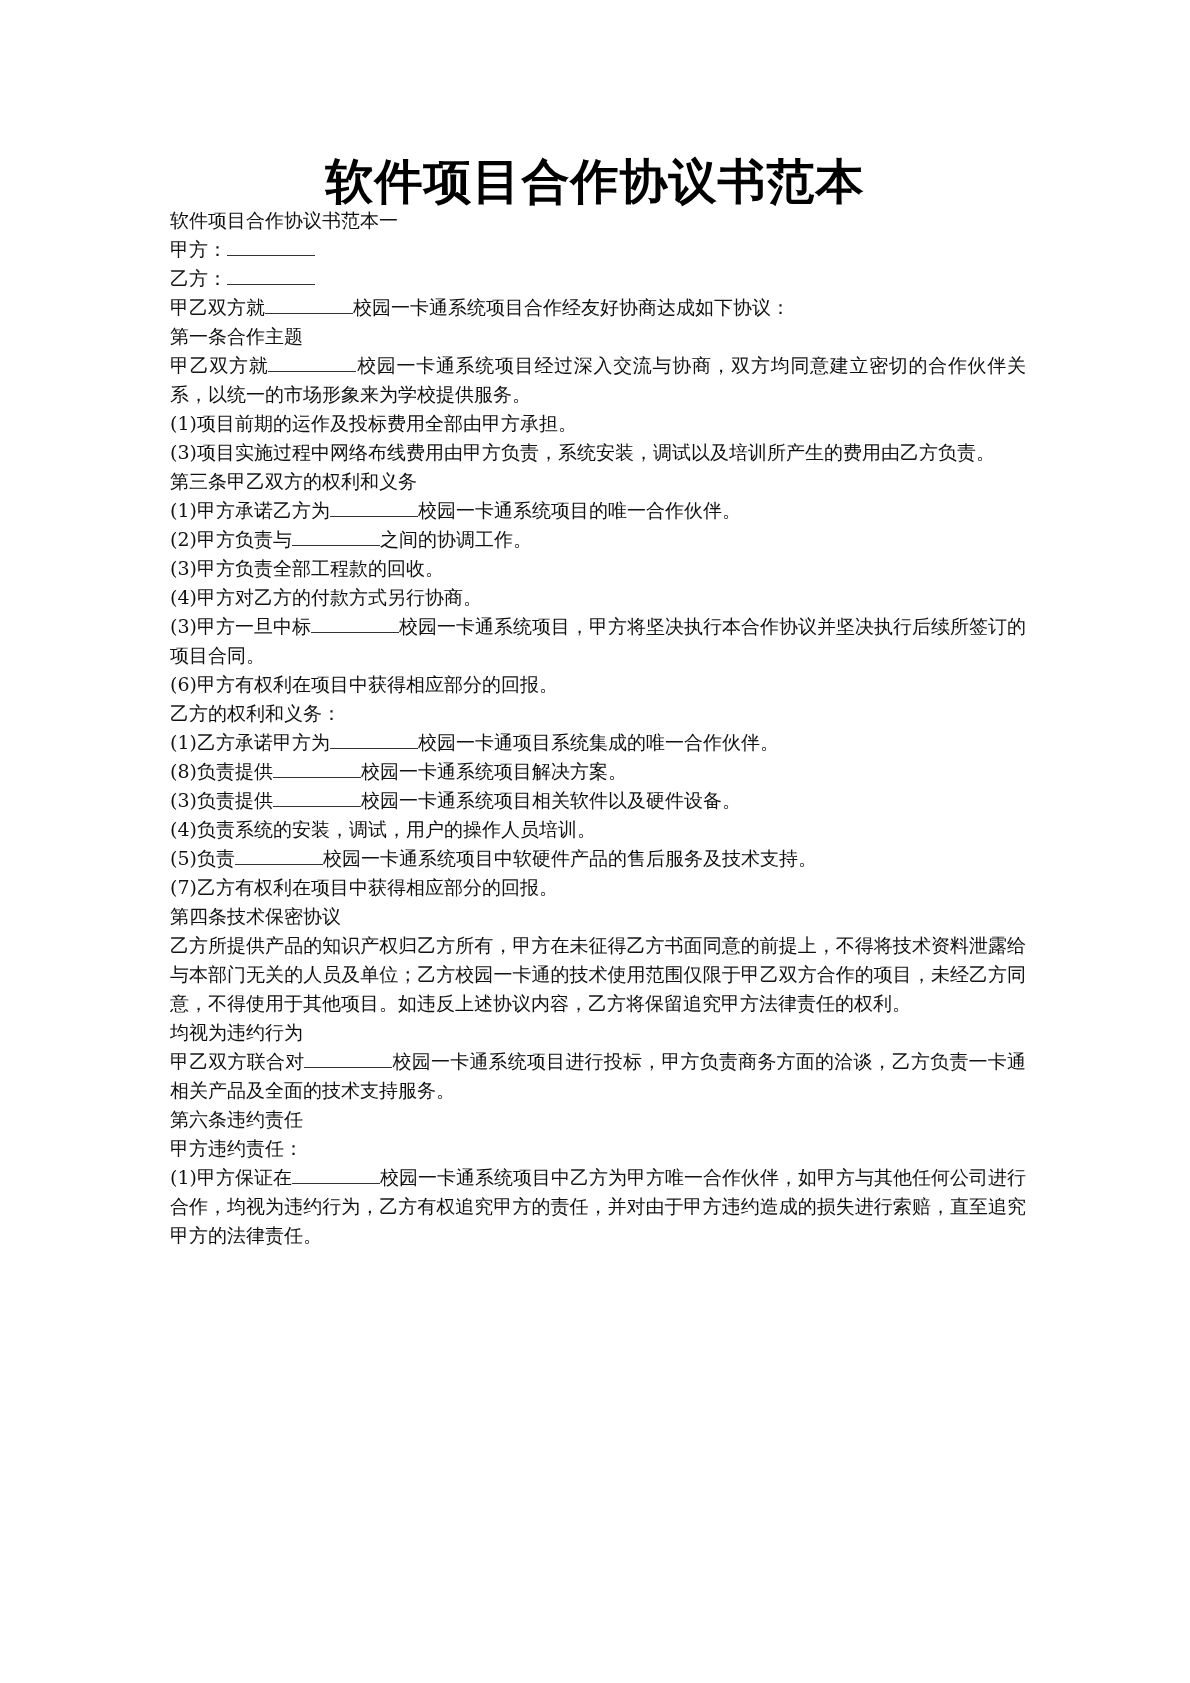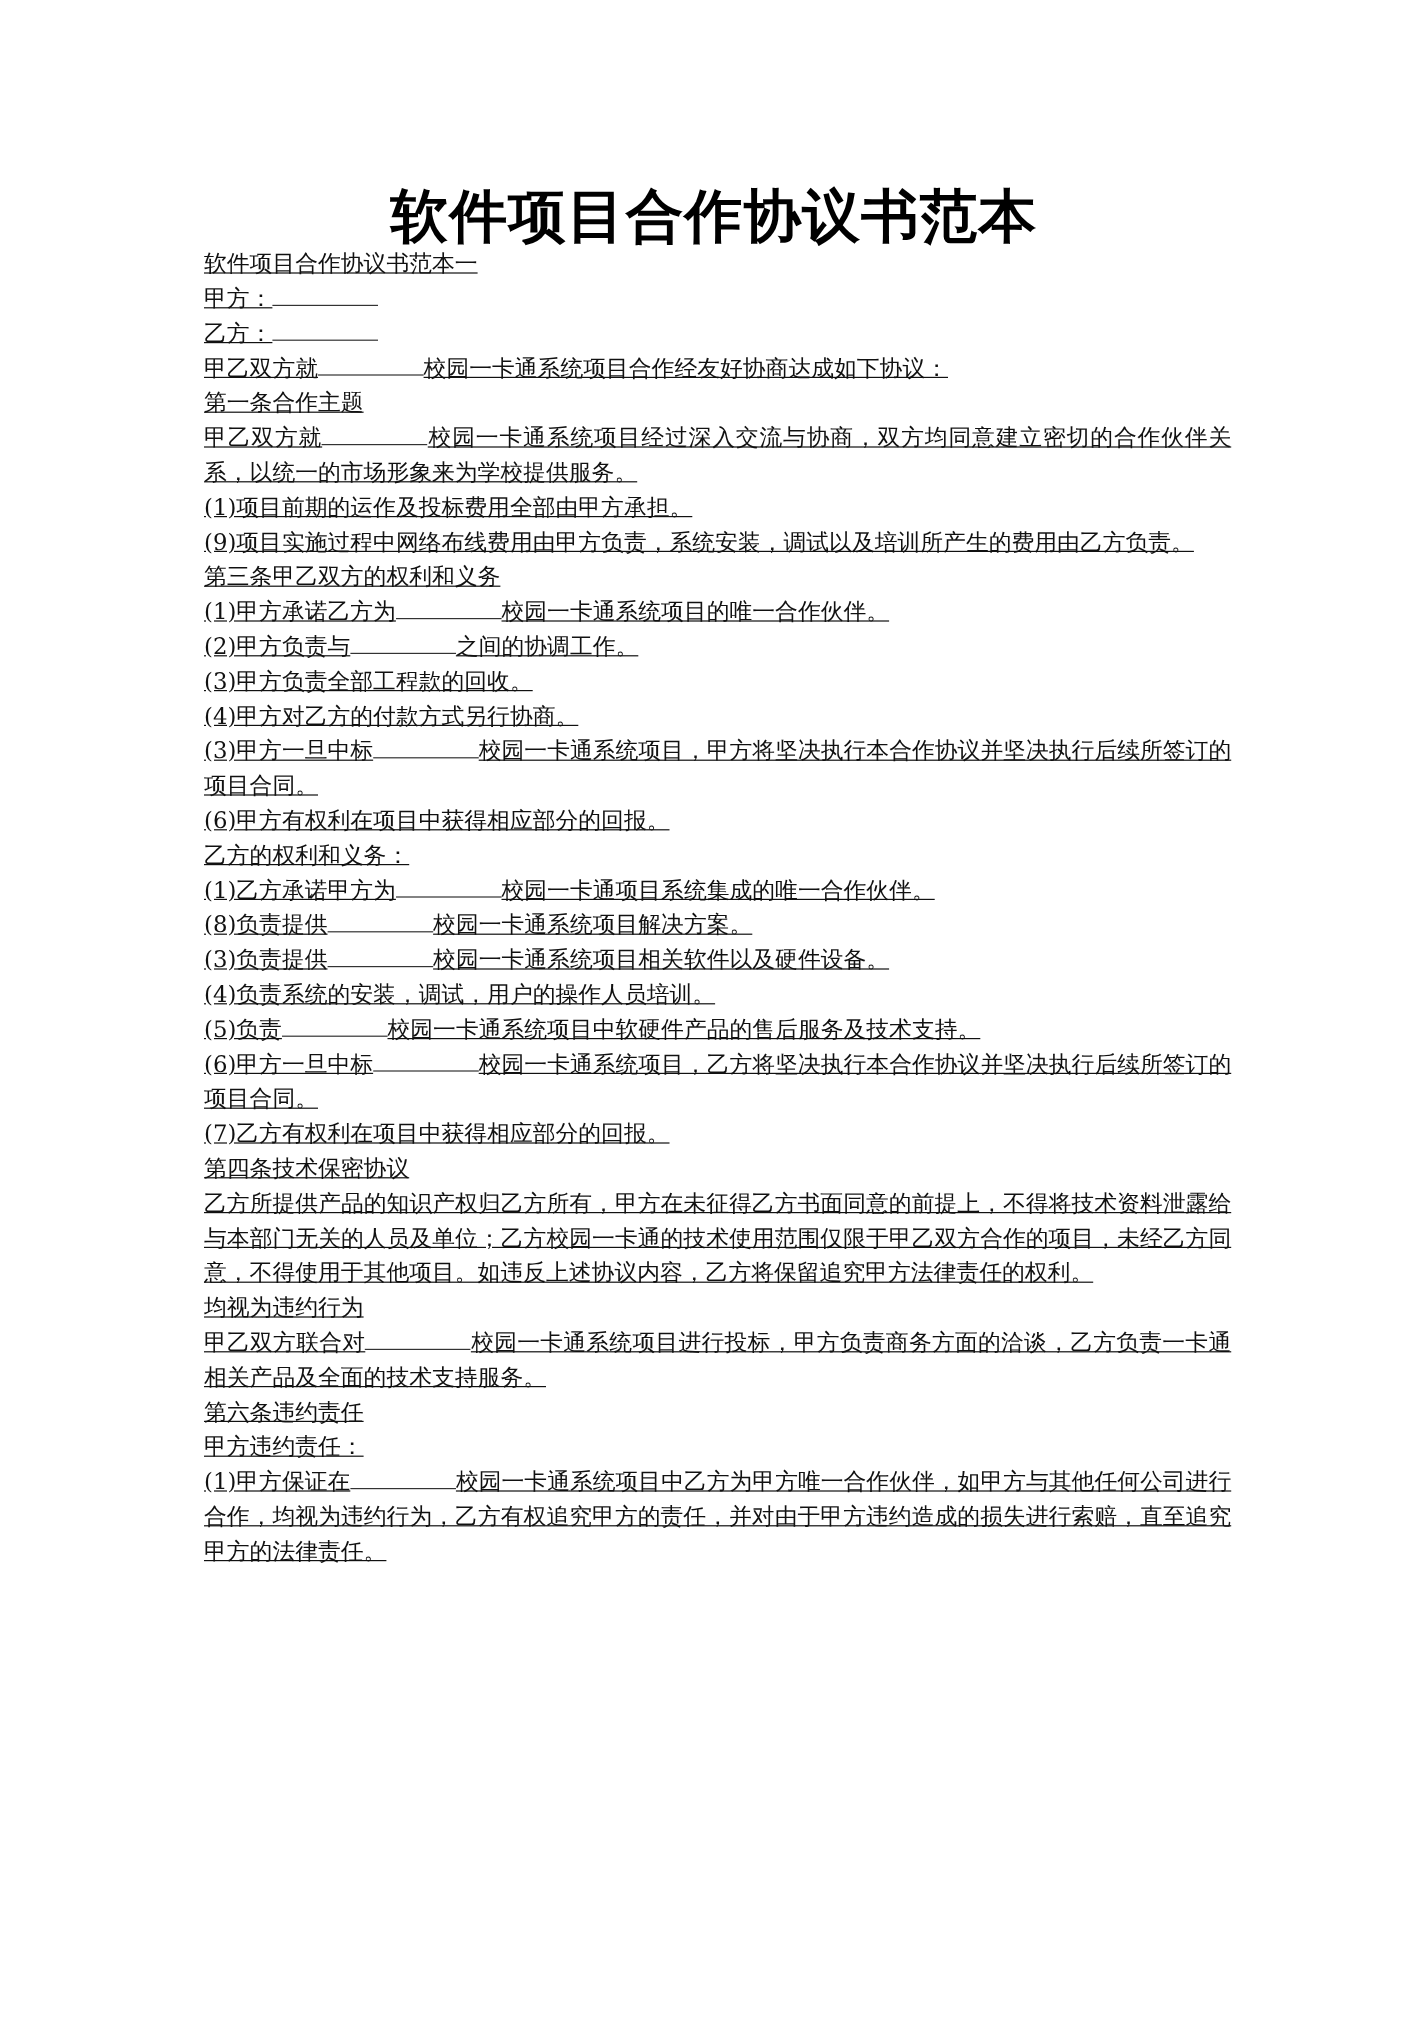--- a/index.html
+++ b/index.html
@@ -7,21 +7,20 @@
   .page { position: absolute; left: 0; top: 0; width: 1190px; height: 1683px; background: #fff; }
   .title {
     position: absolute; left: 0; top: 158px; width: 1190px; text-align: center;
     font-family: "DejaVu Sans", sans-serif; font-weight: bold; font-size: 48px;
     color: #000; letter-spacing: 1px; line-height: 46px;
   }
   .body {
     position: absolute; left: 170px; top: 206px; width: 856px;
     font-family: "DejaVu Serif", serif; font-size: 19px; color: #111;
     line-height: 29px;
-    text-decoration: underline;
   }
   .line { white-space: nowrap; height: 29px; }
   .para { white-space: normal; word-break: break-all; text-align: justify; }
   .blank { display: inline-block; width: 88px; border-bottom: 1px solid #333; height: 18px; vertical-align: baseline; }
 </style>
 </head>
 <body>
 
 <div class="page">
   <div class="title">软件项目合作协议书范本</div>
@@ -29,36 +28,35 @@
   <div class="body">
     <div class="line">软件项目合作协议书范本一</div>
     <div class="line"><span>甲方：</span><span class="blank"></span></div>
     <div class="line"><span>乙方：</span><span class="blank"></span></div>
     <div class="line"><span>甲乙双方就</span><span class="blank"></span><span>校园一卡通系统项目合作经友好协商达成如下协议：</span></div>
 
     <div class="line">第一条合作主题</div>
     <div class="para"><span>甲乙双方就</span><span class="blank"></span><span>校园一卡通系统项目经过深入交流与协商，双方均同意建立密切的合作伙伴关系，以统一的市场形象来为学校提供服务。</span></div>
 
     <div class="line">(1)项目前期的运作及投标费用全部由甲方承担。</div>
-    <div class="para">(9)项目实施过程中网络布线费用由甲方负责，系统安装，调试以及培训所产生的费用由乙方负责。</div>
+    <div class="para">(3)项目实施过程中网络布线费用由甲方负责，系统安装，调试以及培训所产生的费用由乙方负责。</div>
 
     <div class="line">第三条甲乙双方的权利和义务</div>
     <div class="line"><span>(1)甲方承诺乙方为</span><span class="blank"></span><span>校园一卡通系统项目的唯一合作伙伴。</span></div>
     <div class="line"><span>(2)甲方负责与</span><span class="blank"></span><span>之间的协调工作。</span></div>
     <div class="line">(3)甲方负责全部工程款的回收。</div>
     <div class="line">(4)甲方对乙方的付款方式另行协商。</div>
     <div class="para"><span>(3)甲方一旦中标</span><span class="blank"></span><span>校园一卡通系统项目，甲方将坚决执行本合作协议并坚决执行后续所签订的项目合同。</span></div>
     <div class="line">(6)甲方有权利在项目中获得相应部分的回报。</div>
     <div class="line">乙方的权利和义务：</div>
     <div class="line"><span>(1)乙方承诺甲方为</span><span class="blank"></span><span>校园一卡通项目系统集成的唯一合作伙伴。</span></div>
     <div class="line"><span>(8)负责提供</span><span class="blank"></span><span>校园一卡通系统项目解决方案。</span></div>
     <div class="line"><span>(3)负责提供</span><span class="blank"></span><span>校园一卡通系统项目相关软件以及硬件设备。</span></div>
     <div class="line">(4)负责系统的安装，调试，用户的操作人员培训。</div>
     <div class="line"><span>(5)负责</span><span class="blank"></span><span>校园一卡通系统项目中软硬件产品的售后服务及技术支持。</span></div>
-    <div class="para"><span>(6)甲方一旦中标</span><span class="blank"></span><span>校园一卡通系统项目，乙方将坚决执行本合作协议并坚决执行后续所签订的项目合同。</span></div>
     <div class="line">(7)乙方有权利在项目中获得相应部分的回报。</div>
 
     <div class="line">第四条技术保密协议</div>
     <div class="para">乙方所提供产品的知识产权归乙方所有，甲方在未征得乙方书面同意的前提上，不得将技术资料泄露给与本部门无关的人员及单位；乙方校园一卡通的技术使用范围仅限于甲乙双方合作的项目，未经乙方同意，不得使用于其他项目。如违反上述协议内容，乙方将保留追究甲方法律责任的权利。</div>
 
     <div class="line">均视为违约行为</div>
     <div class="para"><span>甲乙双方联合对</span><span class="blank"></span><span>校园一卡通系统项目进行投标，甲方负责商务方面的洽谈，乙方负责一卡通相关产品及全面的技术支持服务。</span></div>
 
     <div class="line">第六条违约责任</div>
     <div class="line">甲方违约责任：</div>

